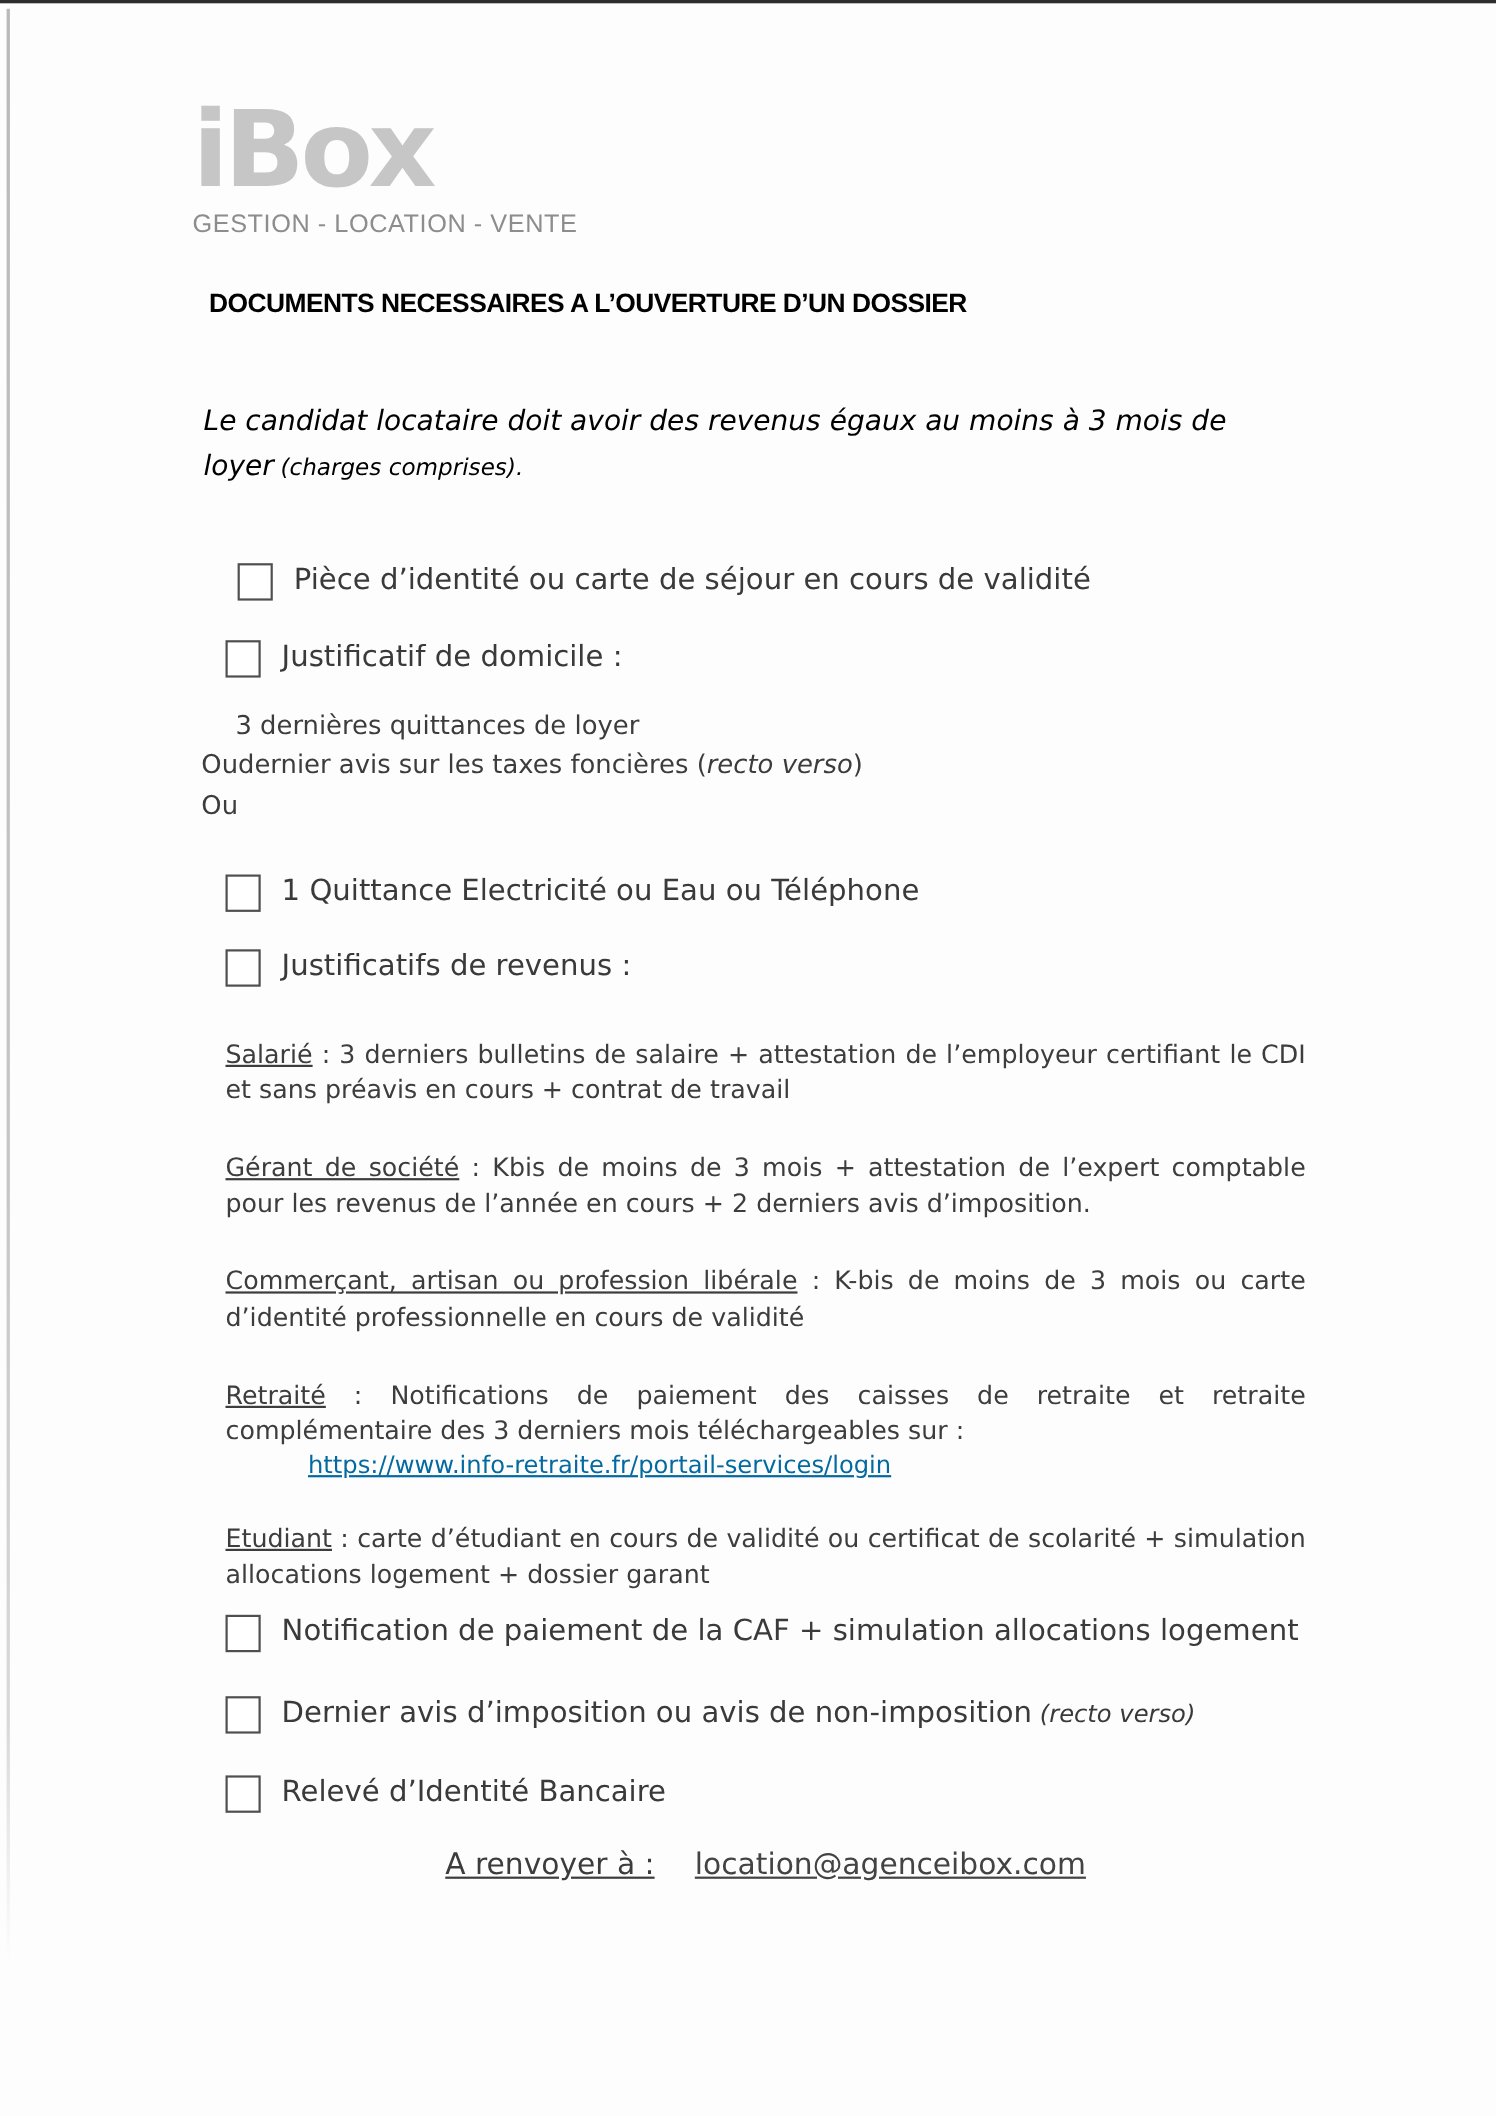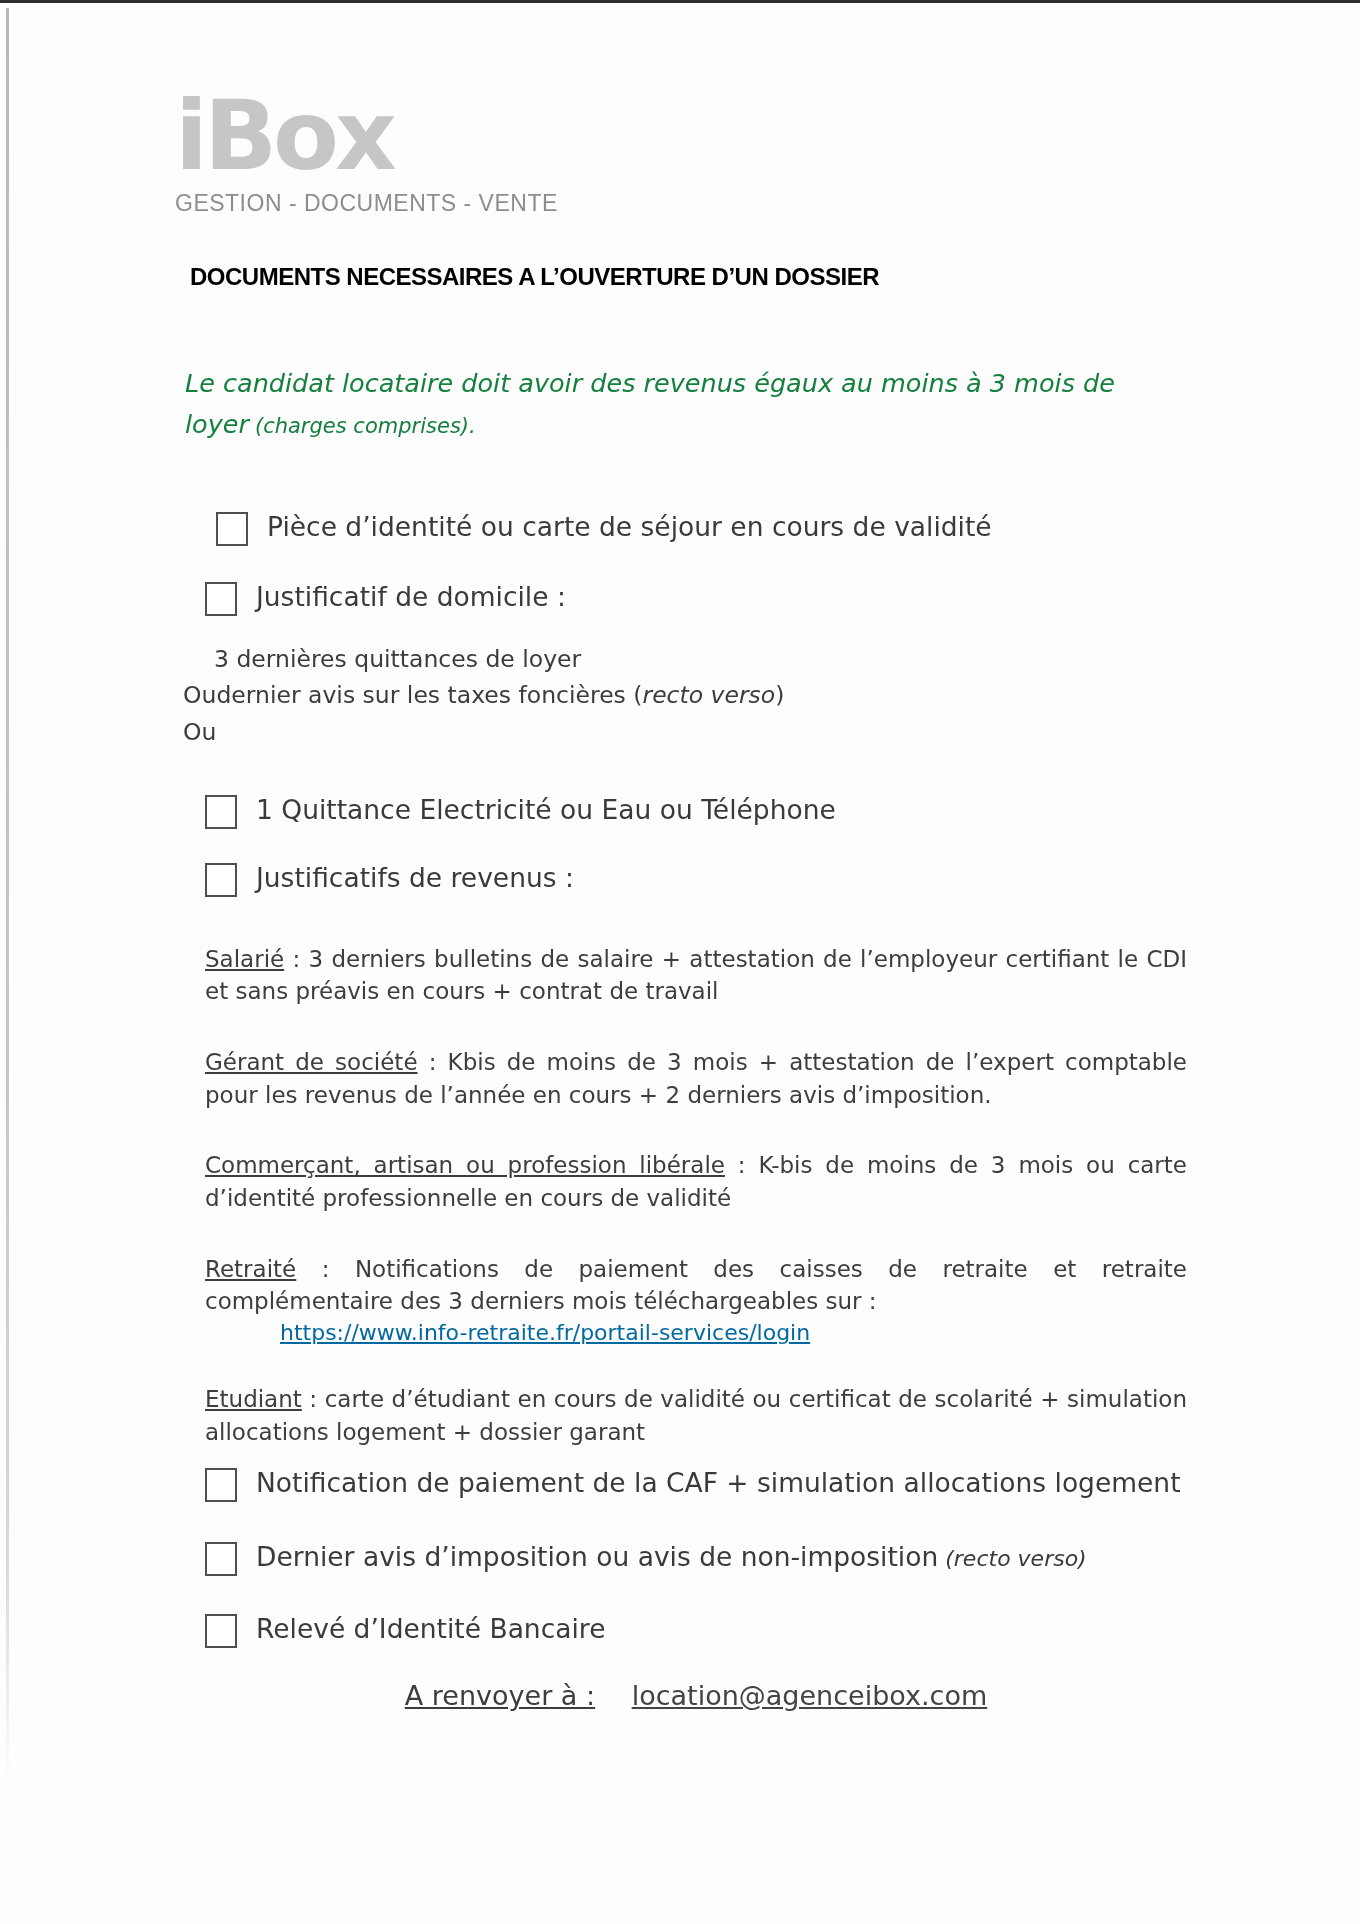--- a/index.html
+++ b/index.html
@@ -40,21 +40,21 @@
     margin:46px 0 0 -15px;
     font-family:"Liberation Sans",sans-serif;
     font-size:24px;font-weight:bold;color:#000000;
     letter-spacing:-0.5px;
   }
   
   .intro{
     margin:72px 0 0 -20px;
     width:1010px;
     font-style:italic;
-    font-size:25.5px;line-height:1.62;color:#15803d;
+    font-size:25.5px;line-height:1.62;color:#000000;
   }
   .intro-paren{font-size:21px;margin-left:6px;}
   
   .cb-row{display:flex;align-items:flex-start;margin-top:32px;}
   .cb-row.first{margin-top:64px;padding-left:11px;}
   .cb{
     flex:0 0 auto;
     width:28px;height:30px;
     border:2px solid #4f4f4f;background:#fff;
     margin-top:2px;
@@ -102,21 +102,21 @@
 </head>
 <body>
 
 <div class="scan-top"></div>
 <div class="scan-left"></div>
 
 <div class="content">
 
   <header class="logo">
     <div class="brand">iBox</div>
-    <div class="tagline">GESTION - DOCUMENTS - VENTE</div>
+    <div class="tagline">GESTION - LOCATION - VENTE</div>
   </header>
 
   <h1 class="title">DOCUMENTS NECESSAIRES A L’OUVERTURE D’UN DOSSIER</h1>
 
   <p class="intro"><span>Le candidat locataire doit avoir des revenus égaux au moins à 3 mois de loyer</span><span class="intro-paren">(charges comprises).</span></p>
 
   <div class="cb-row first">
     <span class="cb"></span>
     <span class="cb-label">Pièce d’identité ou carte de séjour en cours de validité</span>
   </div>

